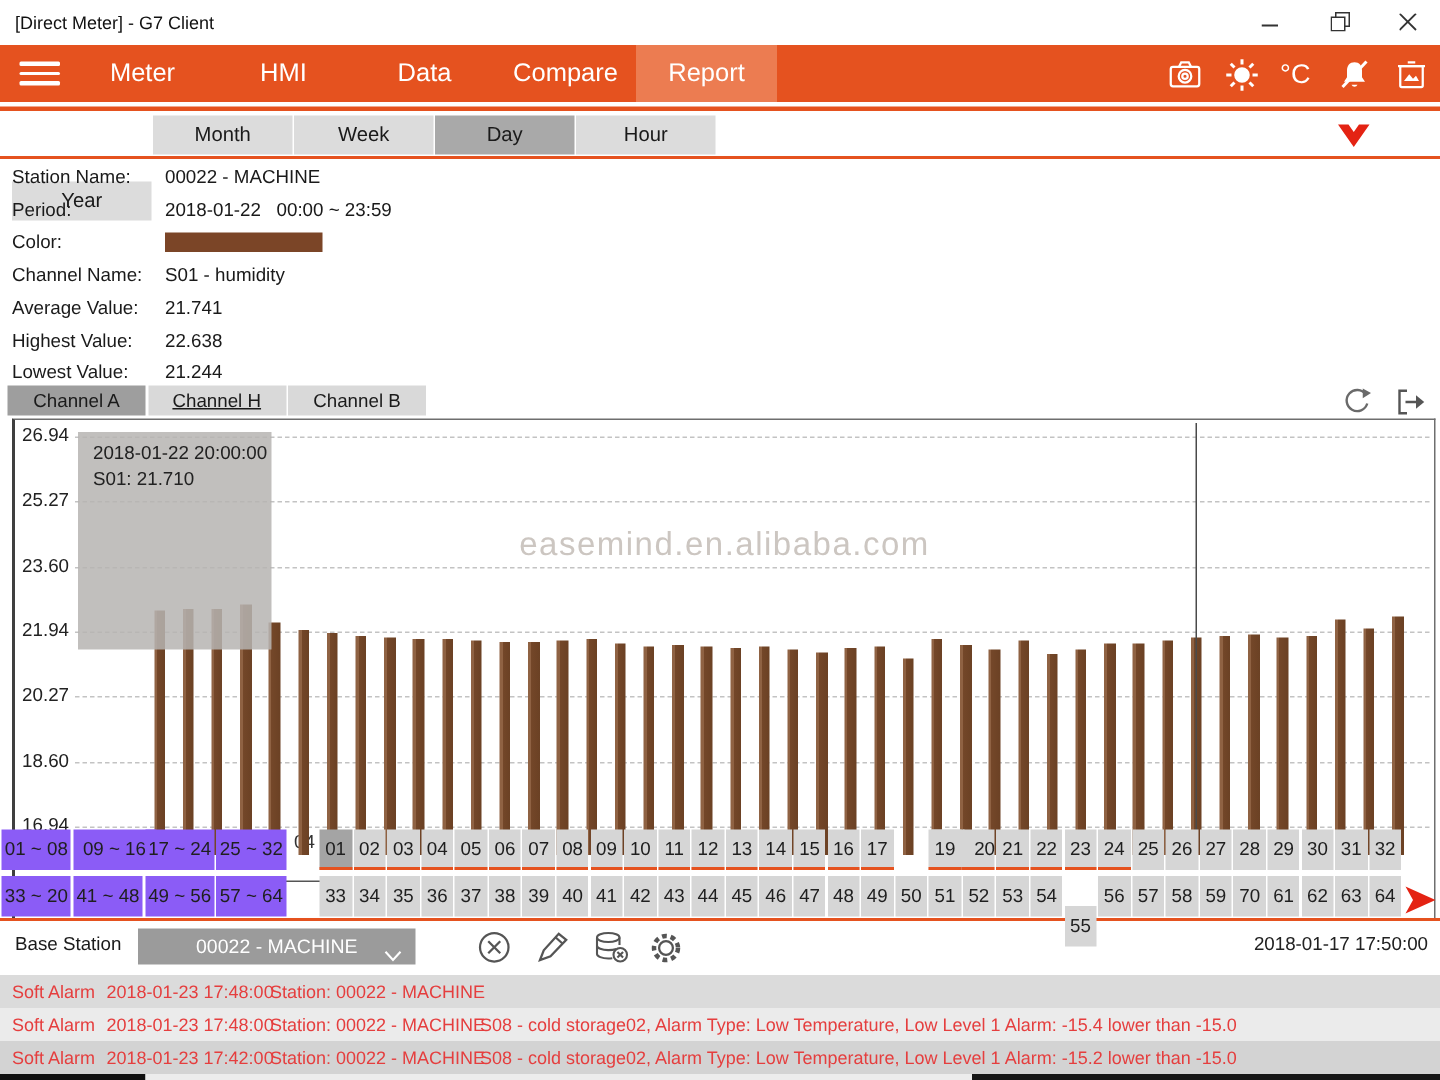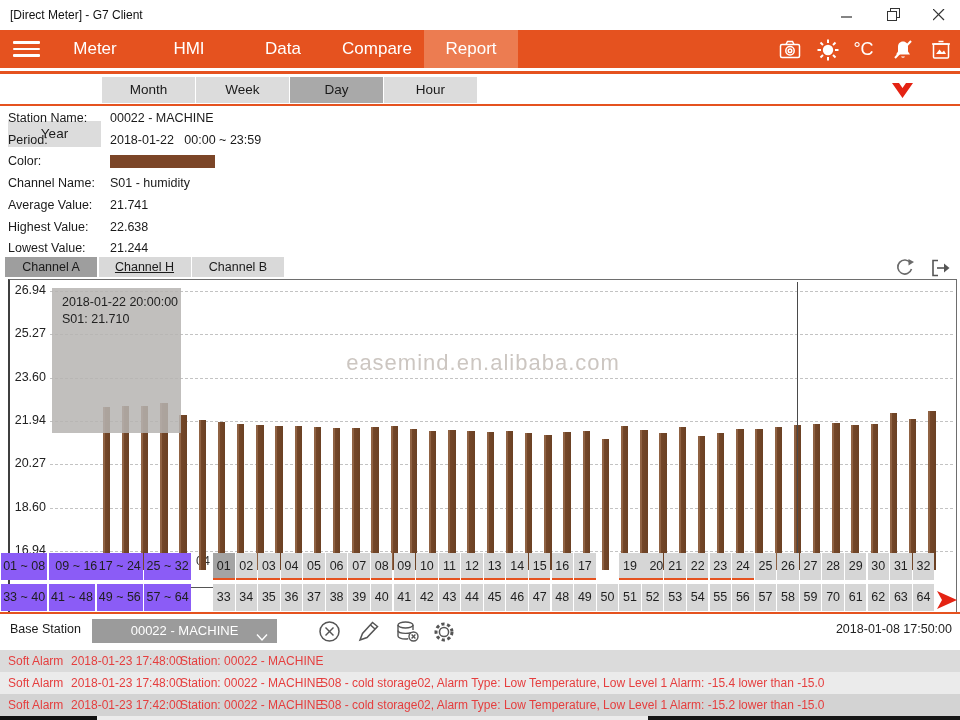--- a/index.html
+++ b/index.html
@@ -304,21 +304,21 @@
     <div class="abs chbtn" style="left: 709.54px; top: 553px; width: 21.5px;">23<div class="uline"></div></div>
     <div class="abs chbtn" style="left: 732.11px; top: 553px; width: 21.5px;">24<div class="uline"></div></div>
     <div class="abs chbtn" style="left: 754.68px; top: 553px; width: 21.5px;">25</div>
     <div class="abs chbtn" style="left: 777.25px; top: 553px; width: 21.5px;">26</div>
     <div class="abs chbtn" style="left: 799.82px; top: 553px; width: 21.5px;">27</div>
     <div class="abs chbtn" style="left: 822.39px; top: 553px; width: 21.5px;">28</div>
     <div class="abs chbtn" style="left: 844.96px; top: 553px; width: 21.5px;">29</div>
     <div class="abs chbtn" style="left: 867.53px; top: 553px; width: 21.5px;">30</div>
     <div class="abs chbtn" style="left: 890.1px; top: 553px; width: 21.5px;">31</div>
     <div class="abs chbtn" style="left: 912.67px; top: 553px; width: 21.5px;">32</div>
-    <div class="abs chbtn group" style="left: 1px; top: 584px; width: 46.4px;">33 ~ 40</div>
+    <div class="abs chbtn group" style="left: 1px; top: 584px; width: 46.4px;">33 ~ 20</div>
     <div class="abs chbtn group" style="left: 48.8px; top: 584px; width: 46.4px;">41 ~ 48</div>
     <div class="abs chbtn group" style="left: 96.6px; top: 584px; width: 46.4px;">49 ~ 56</div>
     <div class="abs chbtn group" style="left: 144.4px; top: 584px; width: 46.4px;">57 ~ 64</div>
     <div class="abs chbtn" style="left: 213px; top: 584px; width: 21.5px;">33</div>
     <div class="abs chbtn" style="left: 235.57px; top: 584px; width: 21.5px;">34</div>
     <div class="abs chbtn" style="left: 258.14px; top: 584px; width: 21.5px;">35</div>
     <div class="abs chbtn" style="left: 280.71px; top: 584px; width: 21.5px;">36</div>
     <div class="abs chbtn" style="left: 303.28px; top: 584px; width: 21.5px;">37</div>
     <div class="abs chbtn" style="left: 325.85px; top: 584px; width: 21.5px;">38</div>
     <div class="abs chbtn" style="left: 348.42px; top: 584px; width: 21.5px;">39</div>
@@ -330,41 +330,41 @@
     <div class="abs chbtn" style="left: 483.84px; top: 584px; width: 21.5px;">45</div>
     <div class="abs chbtn" style="left: 506.41px; top: 584px; width: 21.5px;">46</div>
     <div class="abs chbtn" style="left: 528.98px; top: 584px; width: 21.5px;">47</div>
     <div class="abs chbtn" style="left: 551.55px; top: 584px; width: 21.5px;">48</div>
     <div class="abs chbtn" style="left: 574.12px; top: 584px; width: 21.5px;">49</div>
     <div class="abs chbtn" style="left: 596.69px; top: 584px; width: 21.5px;">50</div>
     <div class="abs chbtn" style="left: 619.26px; top: 584px; width: 21.5px;">51</div>
     <div class="abs chbtn" style="left: 641.83px; top: 584px; width: 21.5px;">52</div>
     <div class="abs chbtn" style="left: 664.4px; top: 584px; width: 21.5px;">53</div>
     <div class="abs chbtn" style="left: 686.97px; top: 584px; width: 21.5px;">54</div>
-    <div class="abs chbtn" style="left: 709.54px; top: 584px; width: 21.5px;">55</div>
+    <div class="abs chbtn" style="left: 709.54px; top: 604px; width: 21.5px;">55</div>
     <div class="abs chbtn" style="left: 732.11px; top: 584px; width: 21.5px;">56</div>
     <div class="abs chbtn" style="left: 754.68px; top: 584px; width: 21.5px;">57</div>
     <div class="abs chbtn" style="left: 777.25px; top: 584px; width: 21.5px;">58</div>
     <div class="abs chbtn" style="left: 799.82px; top: 584px; width: 21.5px;">59</div>
     <div class="abs chbtn" style="left: 822.39px; top: 584px; width: 21.5px;">70</div>
     <div class="abs chbtn" style="left: 844.96px; top: 584px; width: 21.5px;">61</div>
     <div class="abs chbtn" style="left: 867.53px; top: 584px; width: 21.5px;">62</div>
     <div class="abs chbtn" style="left: 890.1px; top: 584px; width: 21.5px;">63</div>
     <div class="abs chbtn" style="left: 912.67px; top: 584px; width: 21.5px;">64</div>
   </div>
 <div class="abs" style="left:936px;top:590px;z-index:6">
   <svg width="22" height="20" viewBox="0 0 22 20">
     <polygon points="1,1 21,10 1,19 6,10" fill="#E42313"></polygon>
   </svg>
 </div>
 
 <div class="abs accentline" style="top:612px;height:2px"></div>
 <div class="abs bbar">
   <div class="abs" style="left:10px;top:8px;font-size:12.5px">Base Station</div>
-  <div class="abs" style="right:8px;top:8px;font-size:12.5px;color:#222">2018-01-08 17:50:00</div>
+  <div class="abs" style="right:8px;top:8px;font-size:12.5px;color:#222">2018-01-17 17:50:00</div>
 </div>
 <div class="abs dropdown">
   <span>00022 - MACHINE</span>
   <span class="dd-chev">
     <svg width="12" height="9">
         <polyline points="1,1.5 6,7 11,1.5" fill="none" stroke="#fff" stroke-width="1.4"></polyline>
       </svg>
   </span>
 </div>
 <div class="abs bicon" style="left:317px">

